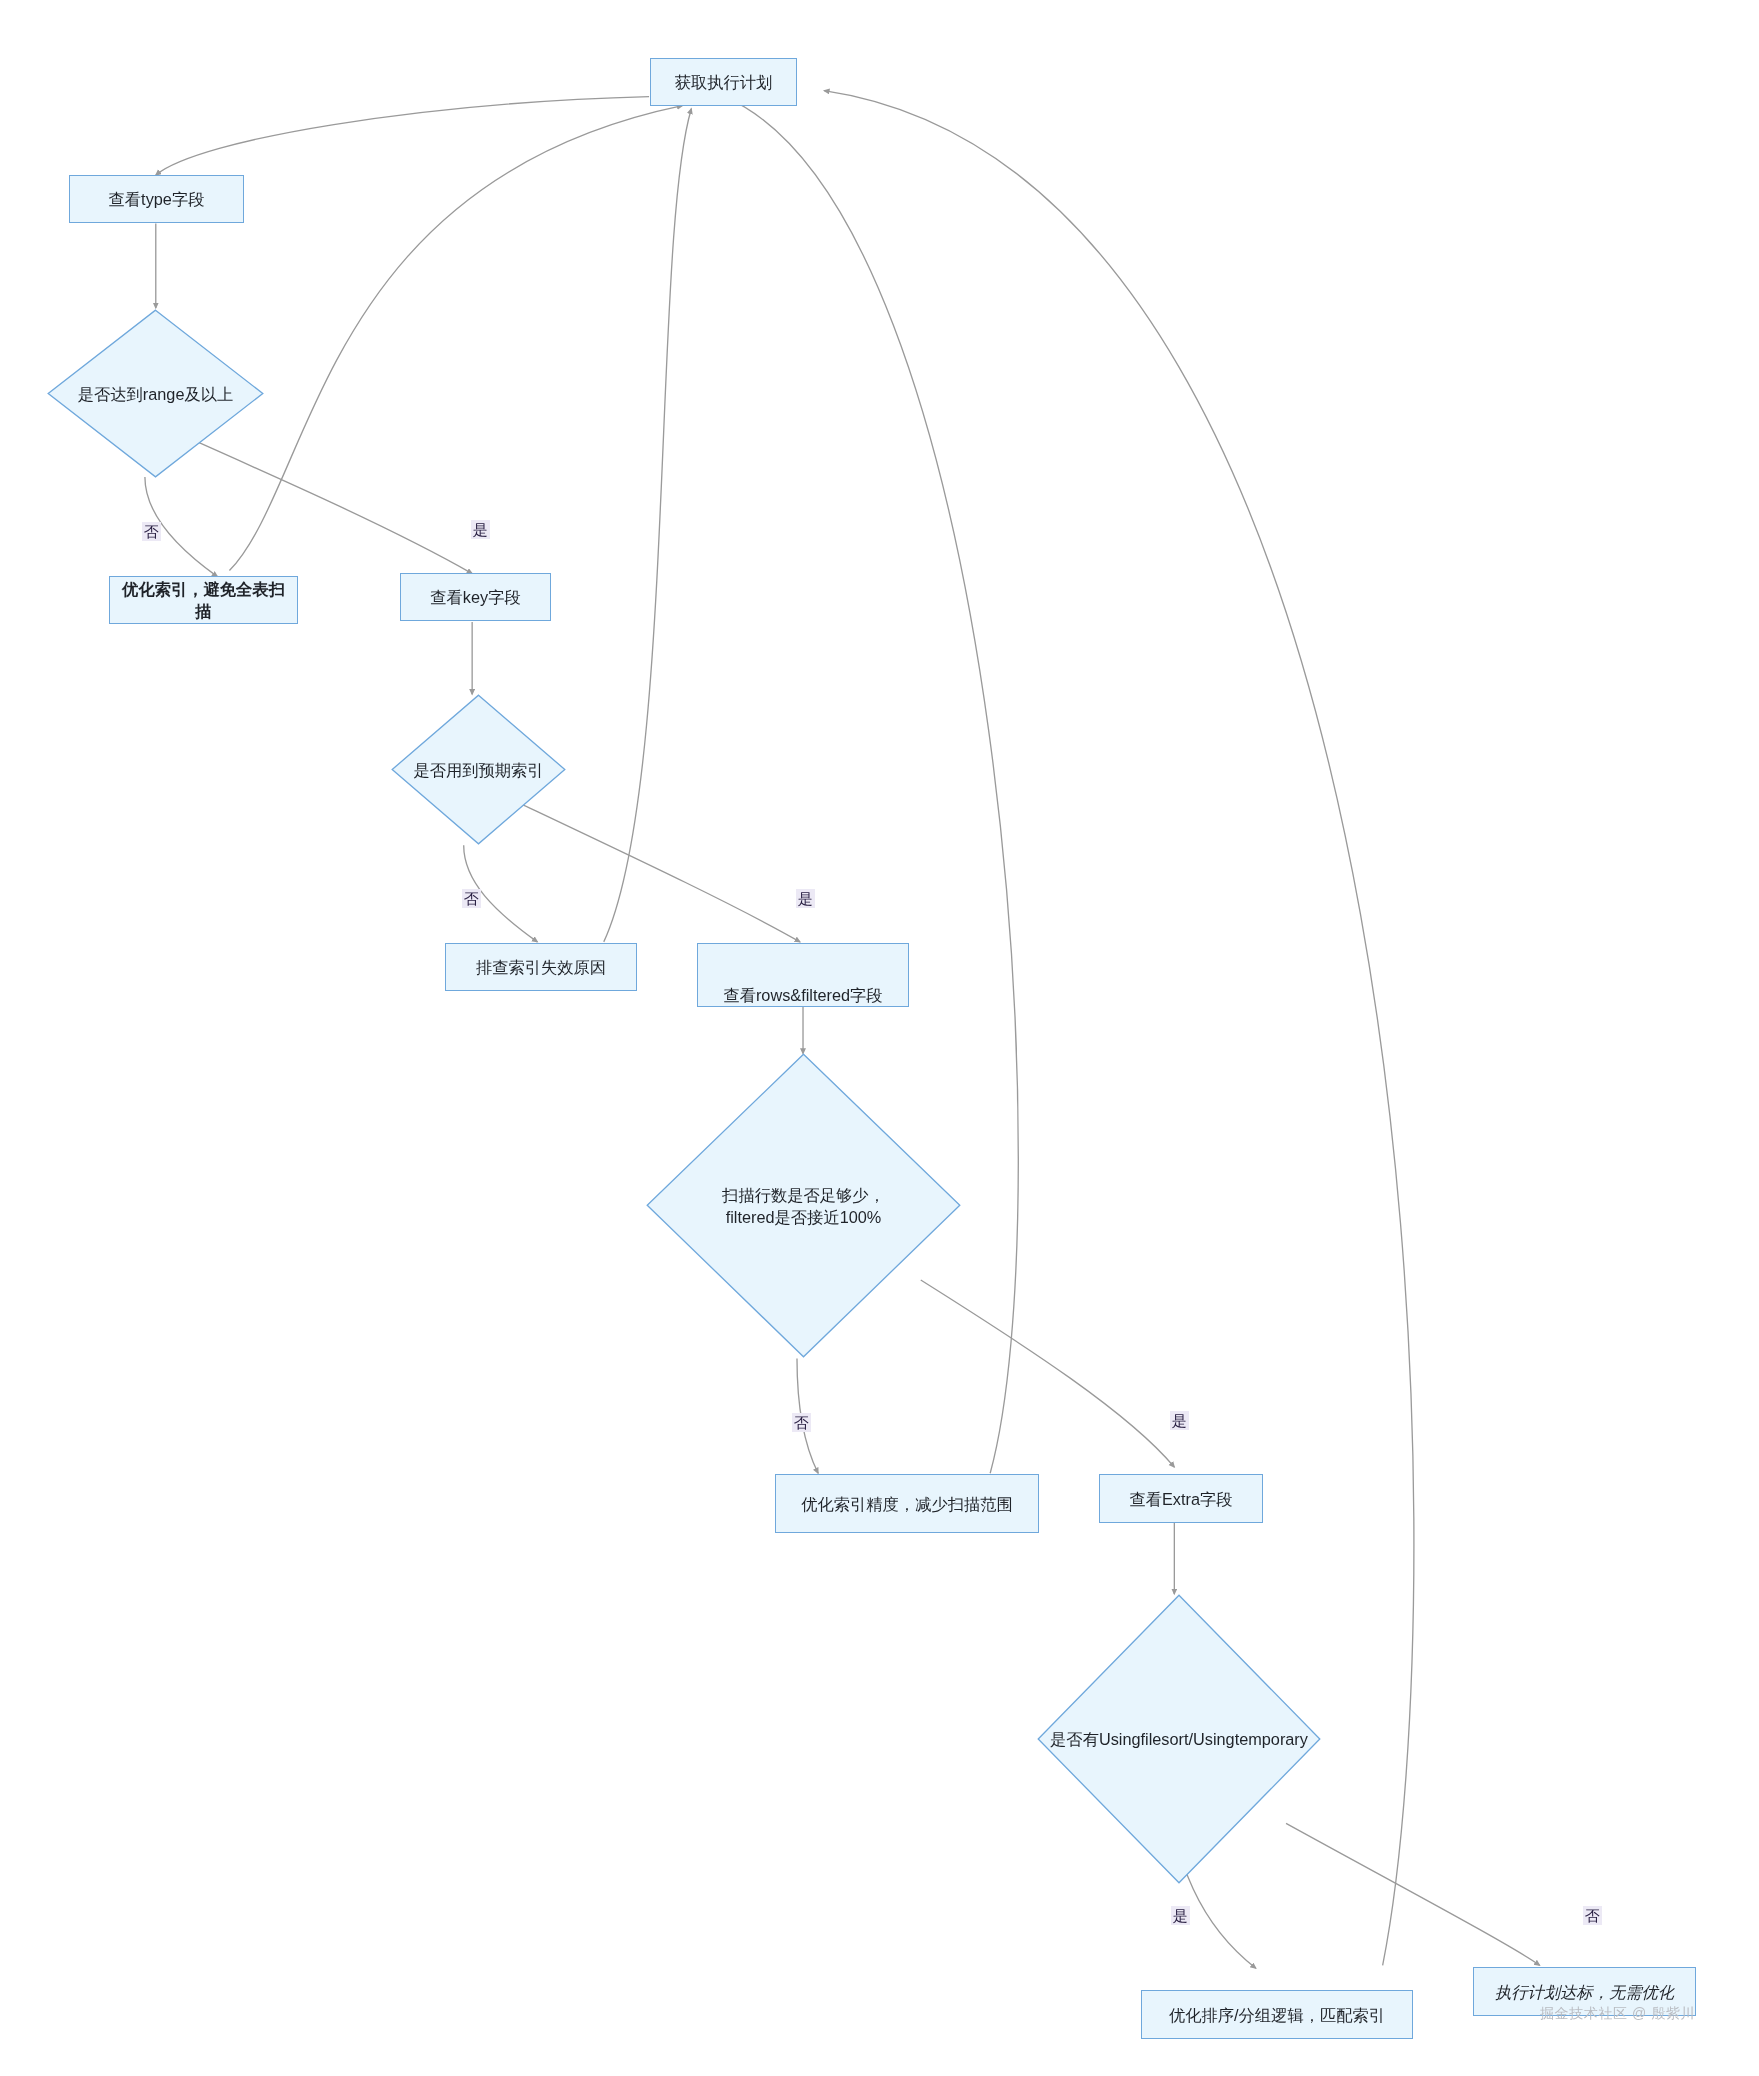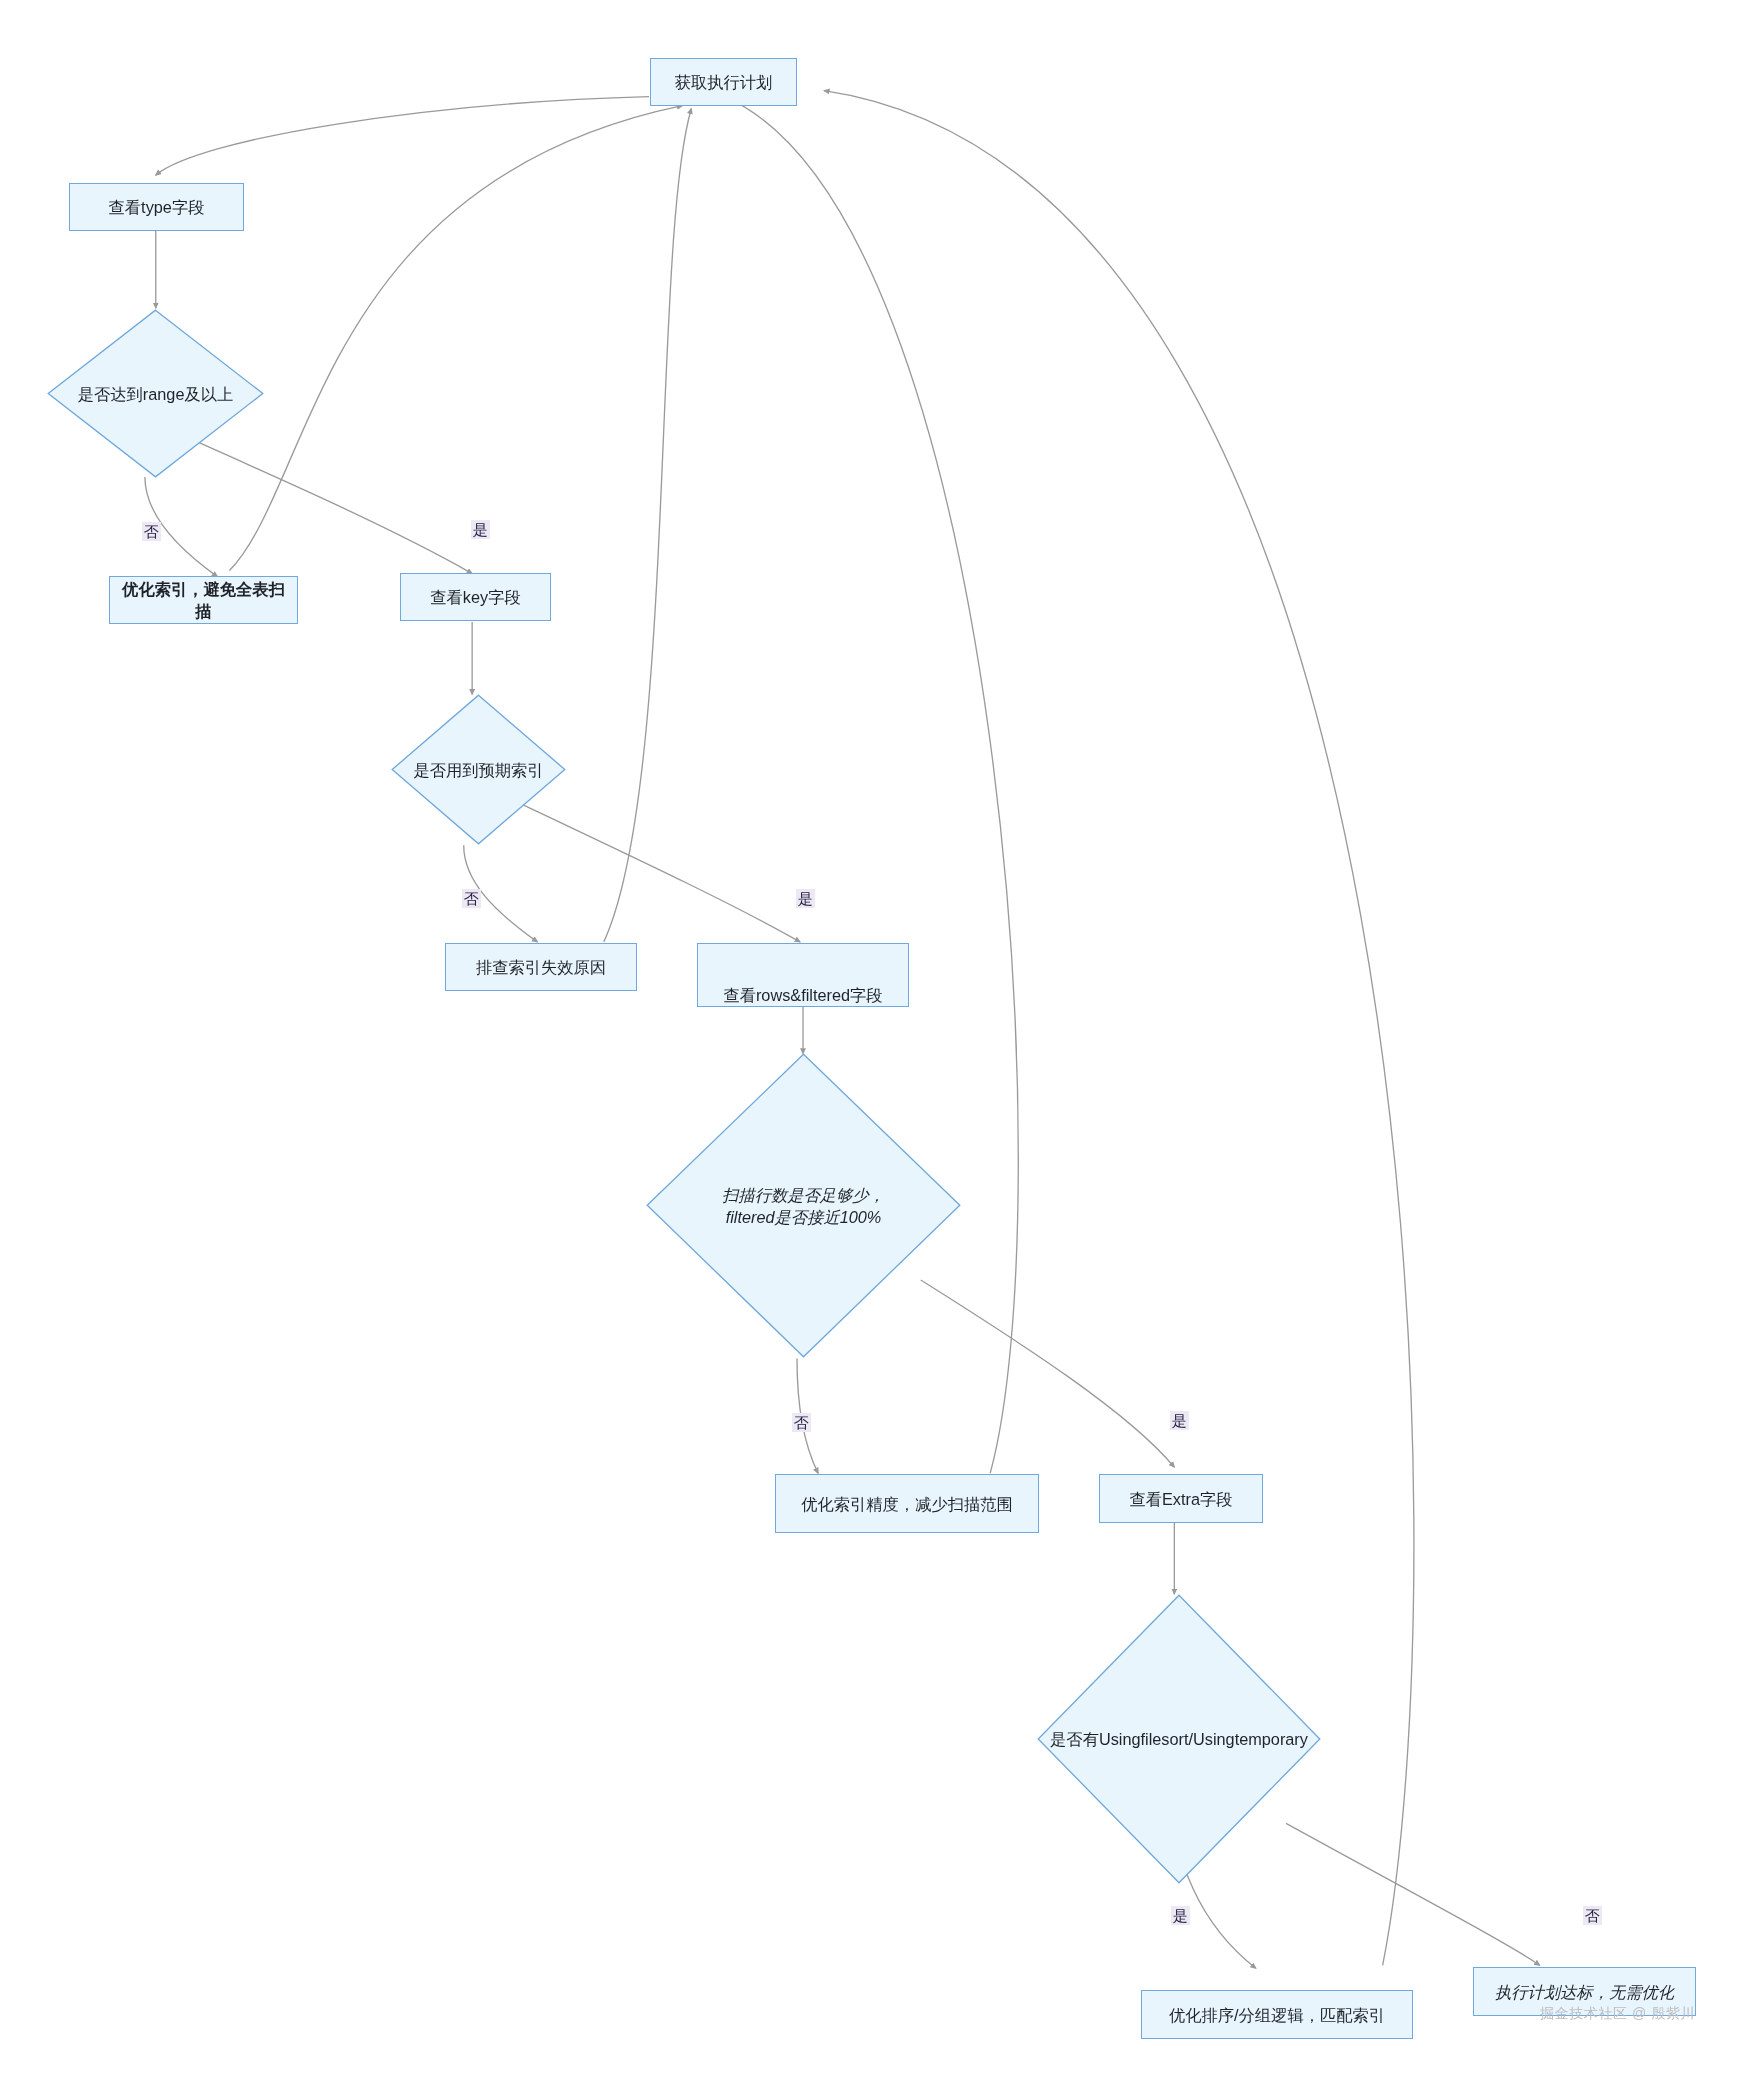--- a/index.html
+++ b/index.html
@@ -121,21 +121,21 @@
       <path d="M2130,3020 C2330,3130 2500,3220 2550,3255"></path>
 
       <path d="M2290,3255 C2420,2600 2370,300 1365,150"></path>
     </g>
   </svg>
 
   <div class="node rect" style="left:650px; top:58px; width:147px; height:48px;">
     <span class="label">获取执行计划</span>
   </div>
 
-  <div class="node rect" style="left:69px; top:183px; width:175px; height:48px;">
+  <div class="node rect" style="left:69px; top:175px; width:175px; height:48px;">
     <span class="label">查看type字段</span>
   </div>
 
   <div class="node diamond" style="left:47px; top:309px; width:217px; height:169px;">
     <svg class="dshape" viewBox="0 0 360 280" preserveAspectRatio="none">
       <polygon points="180,2 358,140 180,278 2,140" fill="#e8f5fd" stroke="#6fa8dc" stroke-width="2.2"></polygon>
     </svg>
     <span class="label">是否达到range及以上</span>
   </div>
 
@@ -159,21 +159,21 @@
   </div>
 
   <div class="node rect" style="left:697px; top:943px; width:212px; height:64px;align-items:flex-end;">
     <span class="label">查看rows&amp;filtered字段</span>
   </div>
 
   <div class="node diamond" style="left:646px; top:1053px; width:315px; height:305px;">
     <svg class="dshape" viewBox="0 0 522 505" preserveAspectRatio="none">
       <polygon points="261,2 520,252 261,503 2,252" fill="#e8f5fd" stroke="#6fa8dc" stroke-width="2.2"></polygon>
     </svg>
-    <span class="label" style="max-width:181px; display:block;font-style:italic;">扫描行数是否足够少，filtered是否接近100%</span>
+    <span class="label" style="max-width:181px; display:block;">扫描行数是否足够少，filtered是否接近100%</span>
   </div>
 
   <div class="node rect" style="left:775px; top:1474px; width:264px; height:59px;">
     <span class="label">优化索引精度，减少扫描范围</span>
   </div>
 
   <div class="node rect" style="left:1099px; top:1474px; width:164px; height:49px;">
     <span class="label">查看Extra字段</span>
   </div>
 

